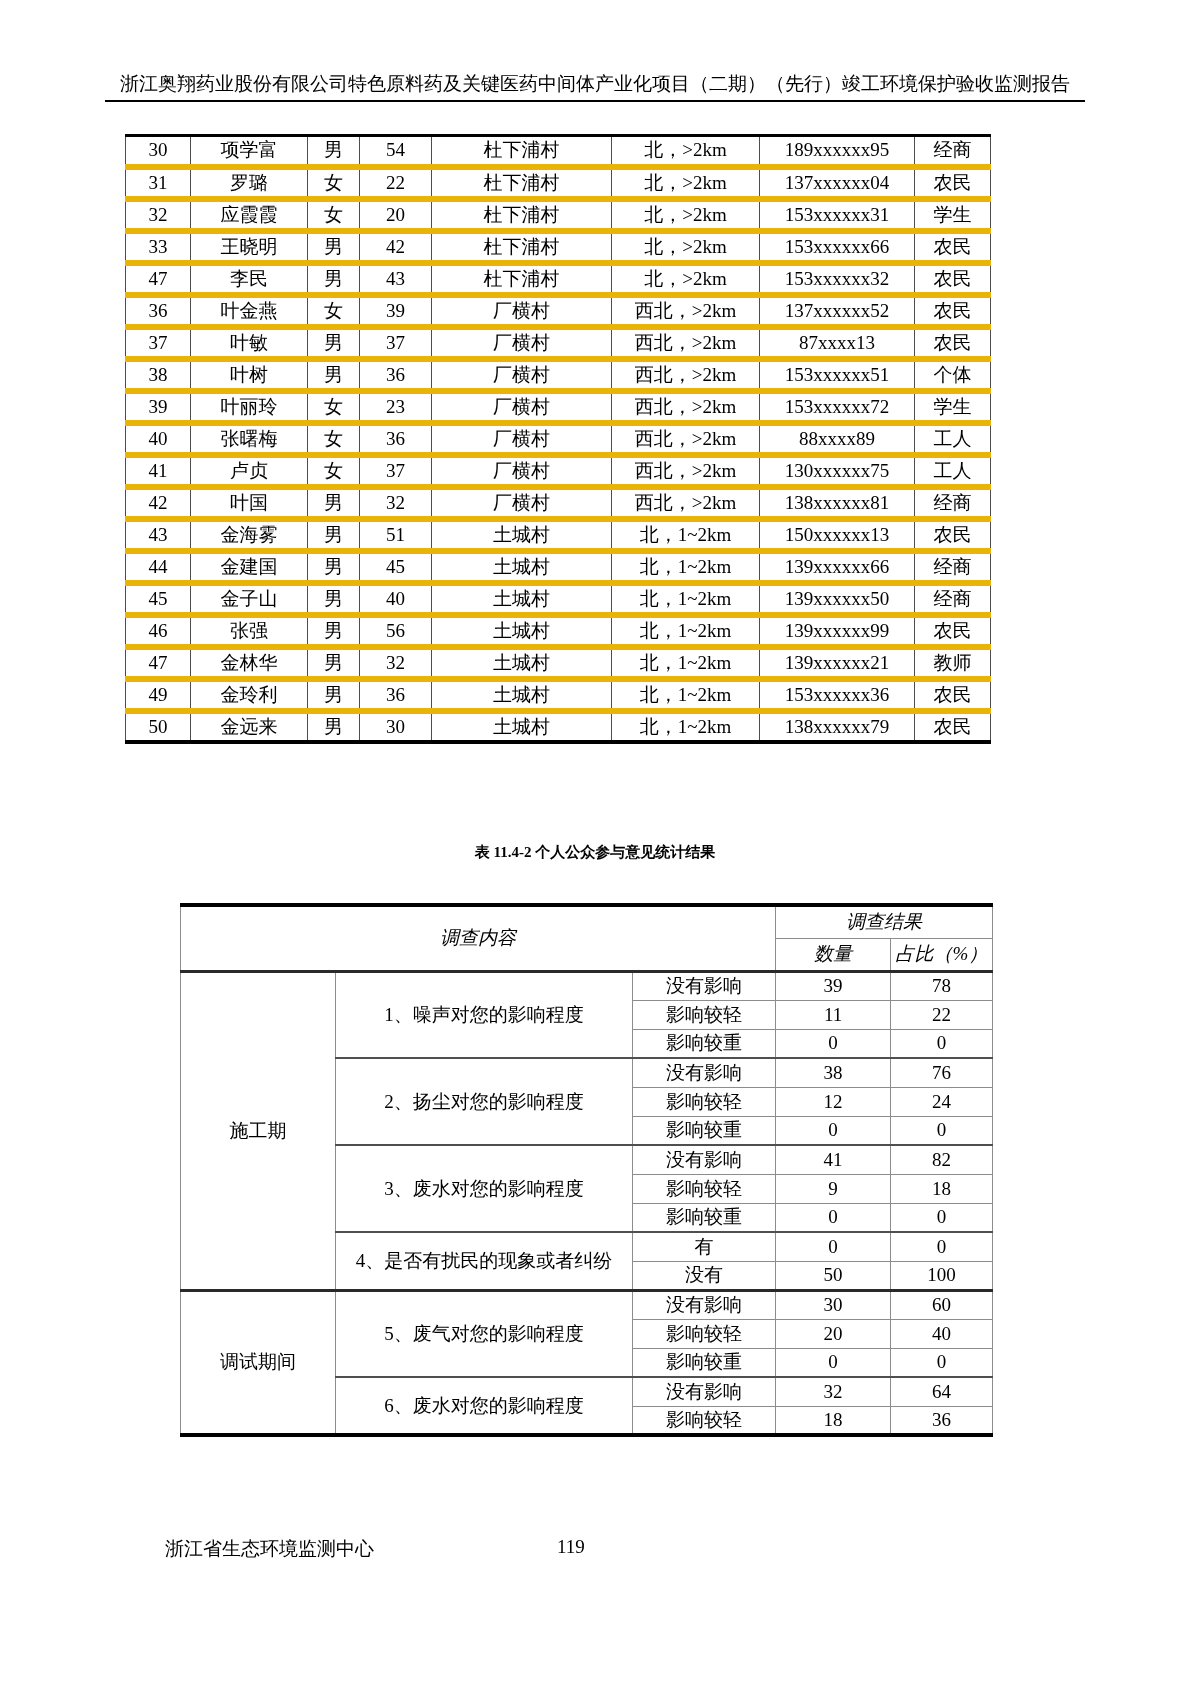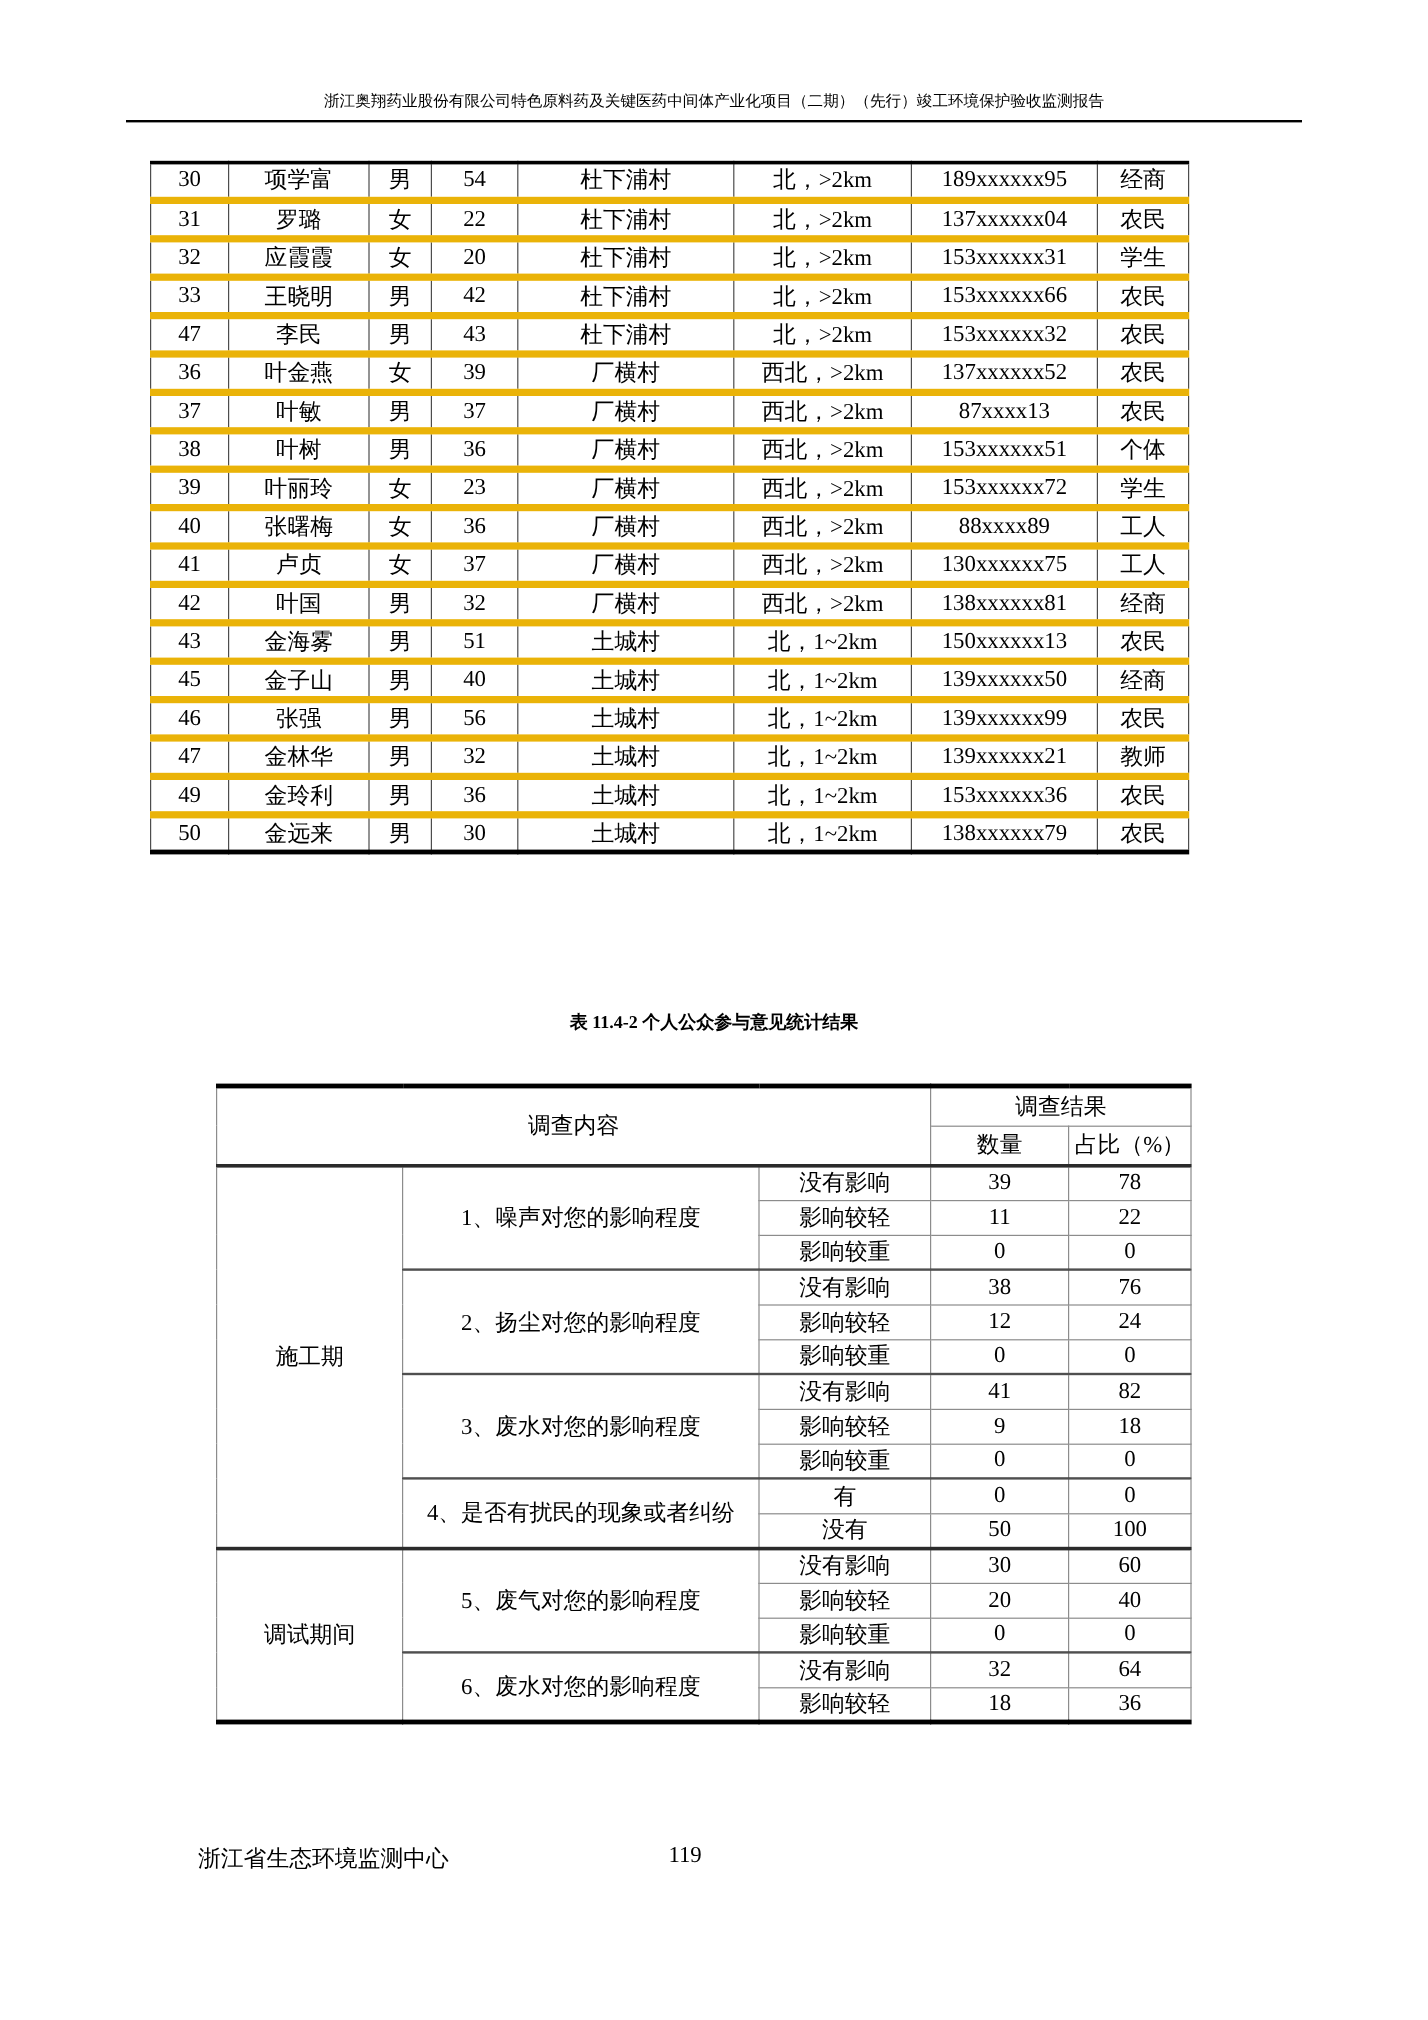--- a/index.html
+++ b/index.html
@@ -6,21 +6,21 @@
   html, body { background: #ffffff; }
   body {
     width: 1190px; height: 1683px;
     position: relative;
     font-family: "Liberation Serif", "DejaVu Serif", serif;
     color: #000;
   }
   .report-header {
     position: absolute; left: 105px; right: 105px; top: 72px;
     text-align: center;
-    font-size: 13px; line-height: 23px;
+    font-size: 19px; line-height: 23px;
     padding-bottom: 5px;
     border-bottom: 2px solid #000;
     letter-spacing: 0;
     white-space: nowrap;
   }
   table { border-collapse: collapse; table-layout: fixed; }
   td, th { text-align: center; vertical-align: middle; overflow: hidden; }
 
   
   #respondent-table {
@@ -56,21 +56,21 @@
     border-top: 4px solid #000;
     border-bottom: 4px solid #000;
     border-left: 1px solid #555;
     border-right: 1px solid #555;
   }
   #survey-table th {
     font-weight: normal;
     height: 33px;
     border: 1px solid #8c8c8c;
   }
-  #survey-table thead { border-bottom: 3px solid #d946ef; }
+  #survey-table thead { border-bottom: 3px solid #d946ef; font-style: italic; }
   #survey-table td {
     height: 29px;
     border: 1px solid #8c8c8c;
     white-space: nowrap;
   }
   #survey-table tr.q-start { border-top: 2px solid #4f4f4f; }
   #survey-table tr.sec-start { border-top: 3px solid #2a2a2a; }
 
   
   .page-footer {
@@ -223,20 +223,30 @@
         </tr>
         <tr>
           <td>43</td>
           <td>金海雾</td>
           <td>男</td>
           <td>51</td>
           <td>土城村</td>
           <td>北，1~2km</td>
           <td>150xxxxxx13</td>
           <td>农民</td>
+        </tr>
+        <tr>
+          <td>44</td>
+          <td>金建国</td>
+          <td>男</td>
+          <td>45</td>
+          <td>土城村</td>
+          <td>北，1~2km</td>
+          <td>139xxxxxx66</td>
+          <td>经商</td>
         </tr>
         <tr>
           <td>45</td>
           <td>金子山</td>
           <td>男</td>
           <td>40</td>
           <td>土城村</td>
           <td>北，1~2km</td>
           <td>139xxxxxx50</td>
           <td>经商</td>

